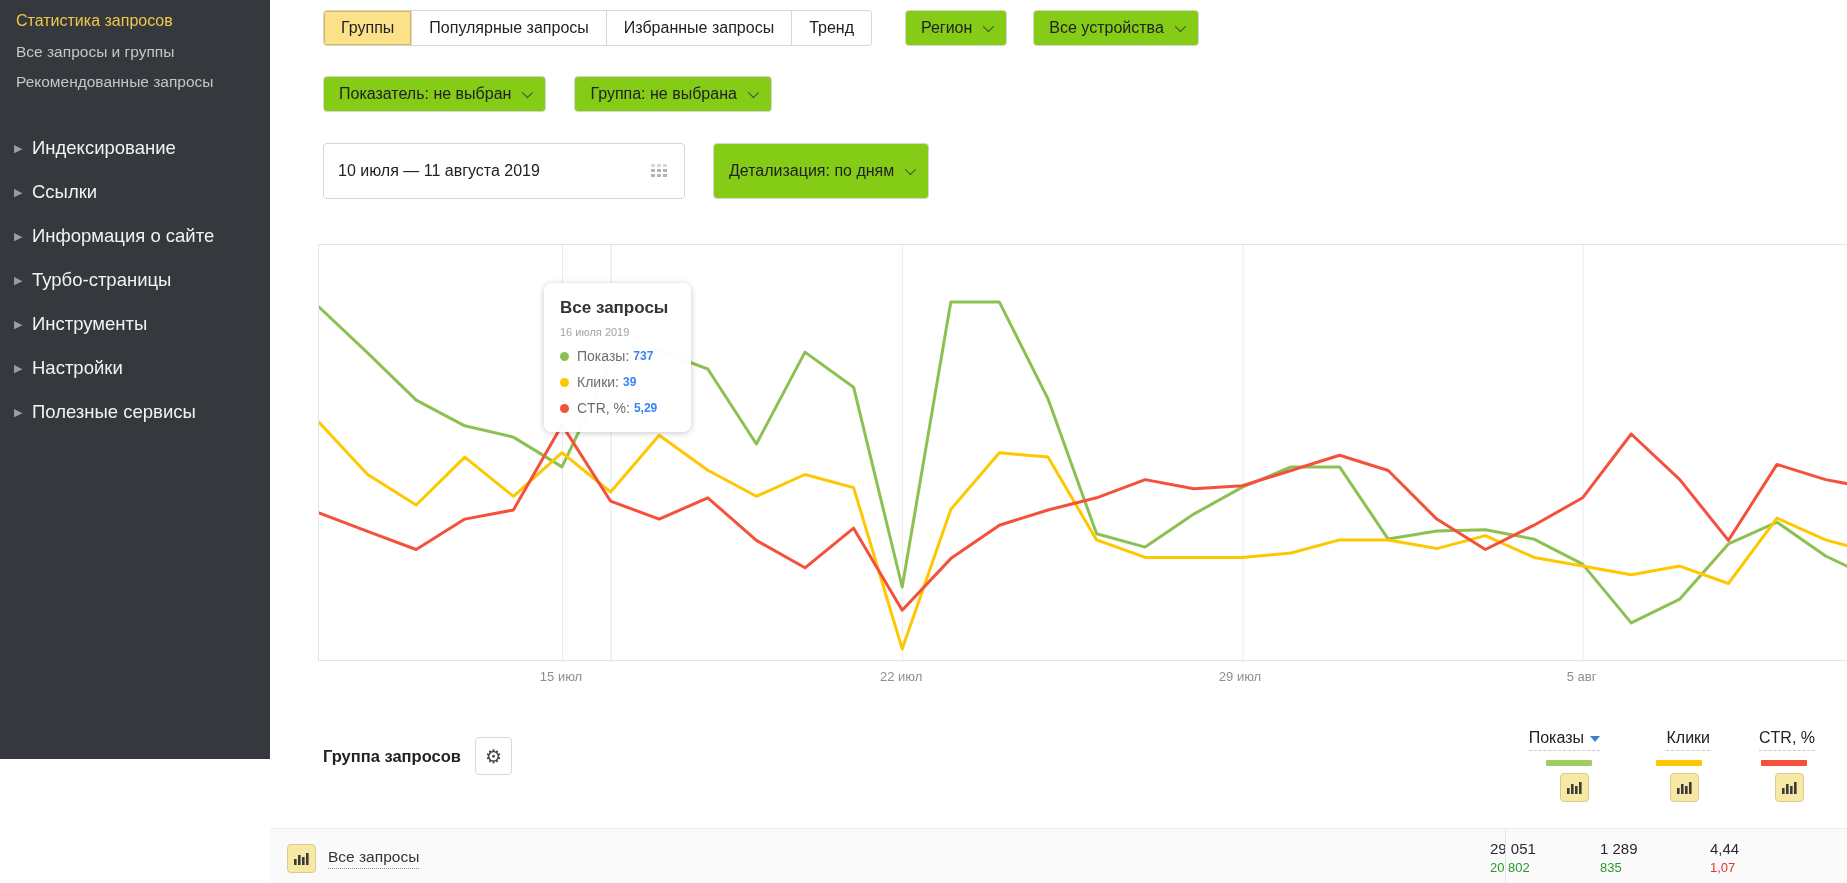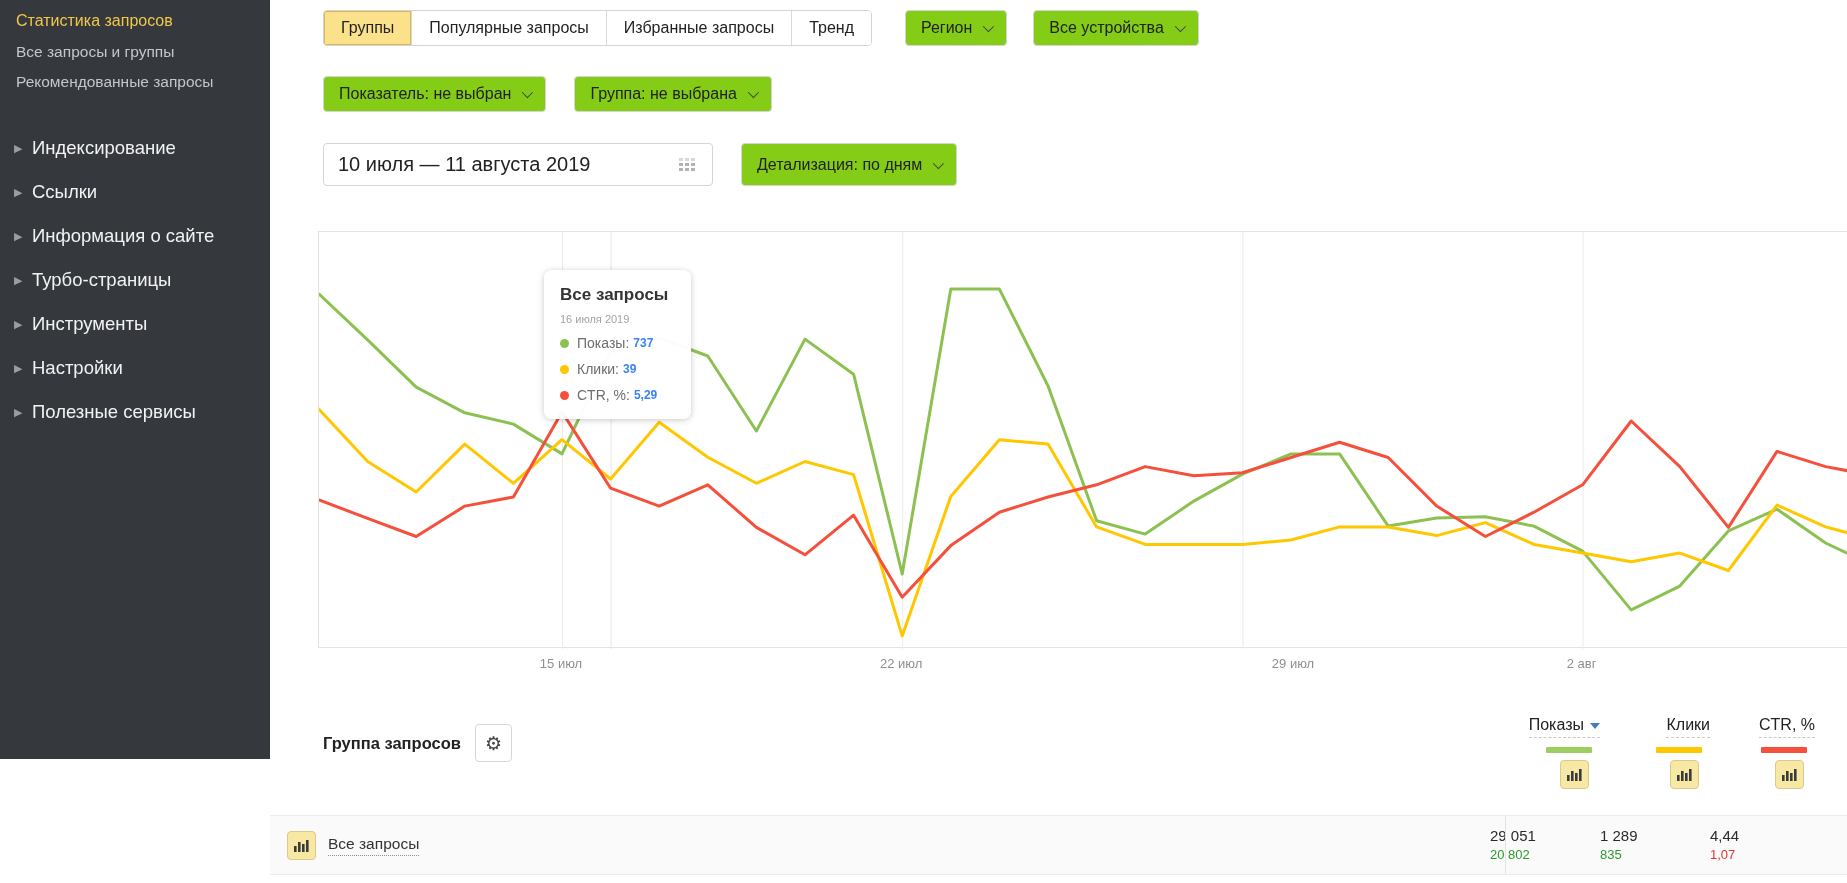--- a/index.html
+++ b/index.html
@@ -51,22 +51,22 @@
     cursor: pointer; white-space: nowrap;
   }
   .chev {
     width: 8px; height: 8px; border-right: 1.6px solid #444; border-bottom: 1.6px solid #444;
     transform: rotate(45deg) translateY(-2px); margin-left: 2px;
   }
   .ml24 { margin-left: 33px; } .ml26 { margin-left: 26px; } .ml28 { margin-left: 28px; }
 
   .date-field {
     display: inline-flex; align-items: center; justify-content: space-between;
-    width: 390px; border: 1px solid #d5d5d5; border-radius: 4px;
-    padding: 9px 14px; font-size: 20px; color: #222; cursor: pointer;
+    width: 362px; border: 1px solid #d5d5d5; border-radius: 4px;
+    padding: 18px 14px; font-size: 16px; color: #222; cursor: pointer;
   }
 
   
   .chart-wrap { margin-left: 48px; margin-top: 45px; position: relative; width: 1529px; }
   .plot {
     position: relative; width: 1529px; height: 417px;
     border-top: 1px solid #e3e3e3; border-left: 1px solid #e3e3e3; border-bottom: 1px solid #e3e3e3;
   }
   .plot svg { display: block; }
   .x-labels { position: relative; height: 28px; }
@@ -239,22 +239,22 @@
         <div class="tt-row">
           <span class="tt-dot" id="tt-dot-2" style="background: rgb(244, 80, 60);"></span>
           <span>CTR, %:</span>
           <span class="tt-val">5,29</span>
         </div>
       </div>
     </div>
     <div class="x-labels" id="x-labels">
         <span class="x-tick" style="left: 243px;">15 июл</span>
         <span class="x-tick" style="left: 583.2px;">22 июл</span>
-        <span class="x-tick" style="left: 975px;">29 июл</span>
-        <span class="x-tick" style="left: 1263.6px;">2 авг</span>
+        <span class="x-tick" style="left: 922px;">29 июл</span>
+        <span class="x-tick" style="left: 1263.6px;">5 авг</span>
       </div>
   </div>
 
   <div class="tbl-grid tbl-head">
     <div class="tbl-title-cell">
       <span class="tbl-title">Группа запросов</span>
       <button class="gear-btn">⚙</button>
     </div>
     <div class="col-head">
       <span class="col-label">

